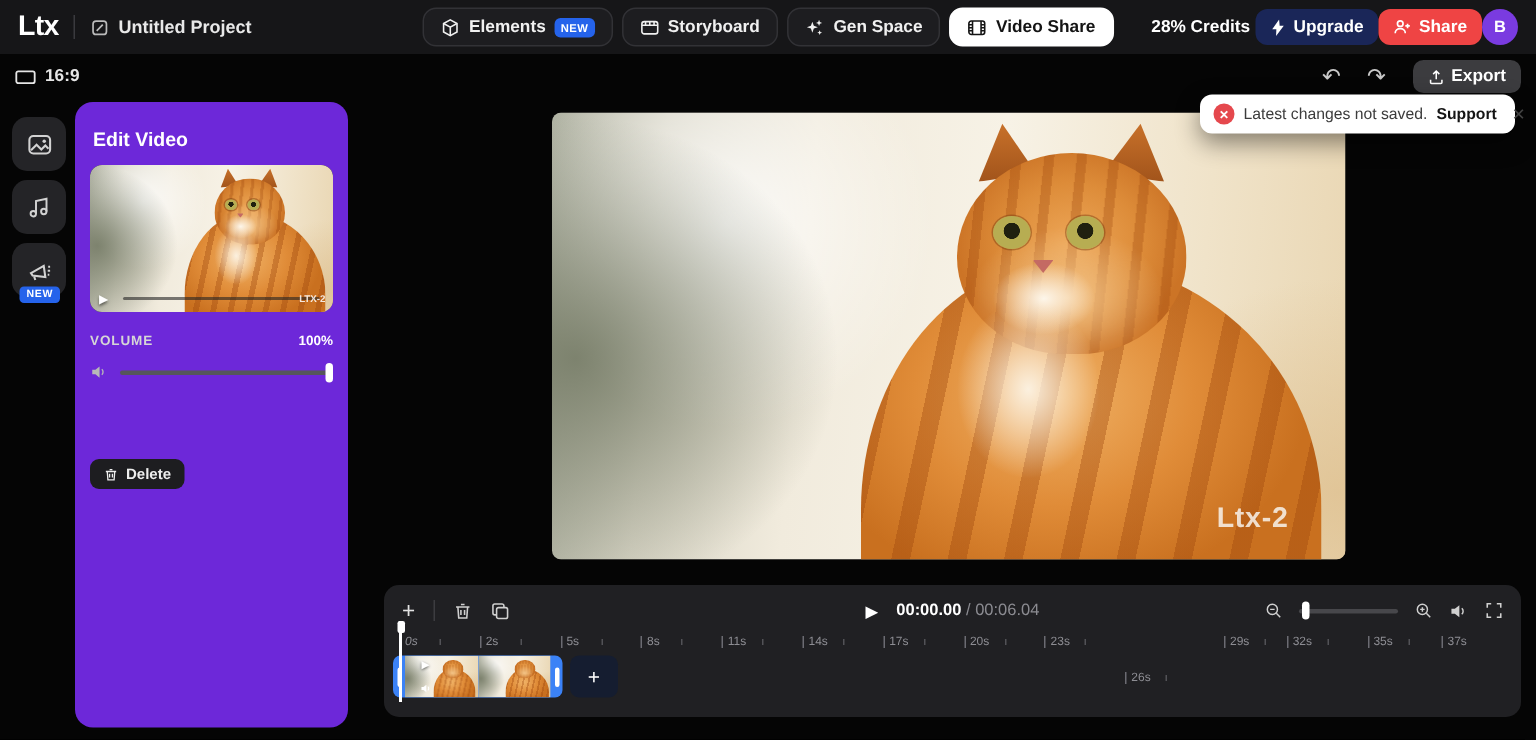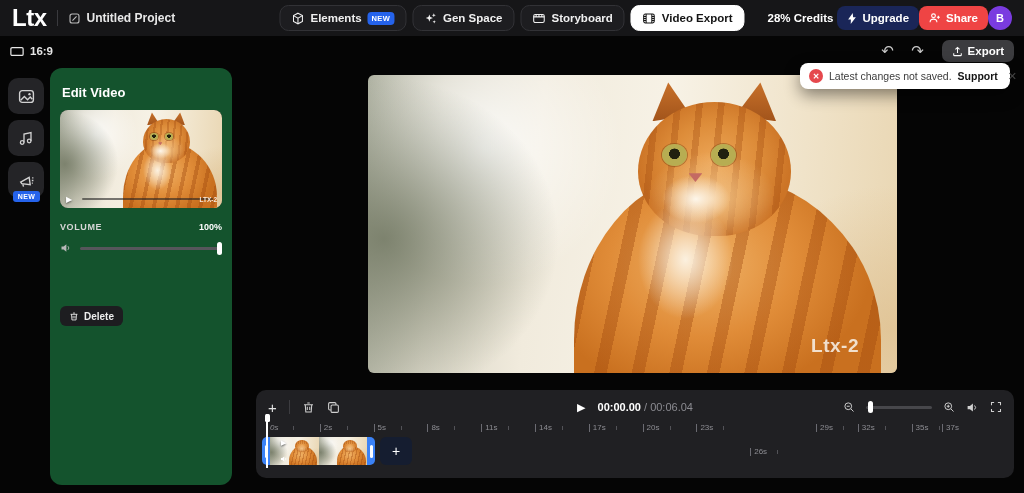--- a/index.html
+++ b/index.html
@@ -2,21 +2,21 @@
 <html><head>
 <meta charset="utf-8">
 <style>
   *{margin:0;padding:0;box-sizing:border-box}
   html,body{background:#000}
   body{font-family:"Liberation Sans",sans-serif;-webkit-font-smoothing:antialiased}
   .stage{position:relative;width:1024px;height:493px;background:#050505;overflow:hidden;color:#fff}
 
   
   .topbar{position:absolute;left:0;top:0;width:1024px;height:36px;background:#161618;display:flex;align-items:center;padding:0 12px}
-  .logo{font-size:24px;font-weight:800;letter-spacing:-.5px;color:#fff;cursor:pointer}
+  .logo{font-size:19px;font-weight:800;letter-spacing:-.5px;color:#fff;cursor:pointer}
   .tb-divider{width:1px;height:16px;background:#3a3a3e;margin:0 10px}
   .proj{display:flex;align-items:center;gap:6px;color:#e8e8e8;font-size:12px;font-weight:600;cursor:pointer}
   .icn{display:inline-flex;align-items:center;justify-content:center;color:inherit}
   .icn svg{display:block}
   .tabs{position:absolute;left:50%;top:5px;transform:translateX(-50%);display:flex;gap:6px}
   .tab{height:26px;display:flex;align-items:center;gap:6px;padding:0 11px;border-radius:9px;background:#1d1d20;border:1px solid #323236;color:#f0f0f0;font-size:11.5px;font-weight:600;cursor:pointer;white-space:nowrap}
   .tab.active{background:#fff;border-color:#fff;color:#141414}
   .badge-new{background:#2563eb;color:#fff;font-size:7.5px;font-weight:700;padding:2px 4px;border-radius:4px;letter-spacing:.3px}
   .tb-right{margin-left:auto;display:flex;align-items:center;gap:0}
   .credits{font-size:11.5px;font-weight:600;color:#fff;margin-right:4px}
@@ -36,21 +36,21 @@
   .err-dot{width:14px;height:14px;border-radius:50%;background:#e5484d;color:#fff;display:flex;align-items:center;justify-content:center;font-size:8px;font-weight:700;flex:none}
   .notif-msg{font-size:10.5px;color:#3c3c3c;white-space:nowrap}
   .notif-support{margin-left:auto;font-size:10.5px;font-weight:700;color:#141414;cursor:pointer}
   .notif-close{font-size:11px;color:#444;cursor:pointer;margin-left:4px}
 
   
   .rail-btn{position:absolute;left:8px;width:36px;height:36px;border-radius:10px;background:#242427;display:flex;align-items:center;justify-content:center;color:#d2d2d2;cursor:pointer}
   .rail-badge{position:absolute;left:13px;width:27px;height:11px;border-radius:3px;background:#2563eb;color:#fff;font-size:7px;font-weight:700;letter-spacing:.4px;display:flex;align-items:center;justify-content:center;z-index:5}
 
   
-  .panel{position:absolute;left:50px;top:68px;width:182px;height:417px;background:#14532d;border-radius:12px;z-index:4}
+  .panel{position:absolute;left:50px;top:68px;width:182px;height:417px;background:#6d28d9;border-radius:12px;z-index:4}
   .panel-title{position:absolute;left:12px;top:17px;font-size:13px;font-weight:700;color:#fff}
   .thumb{position:absolute;left:10px;top:42px;width:162px;height:98px;border-radius:8px;overflow:hidden;cursor:pointer;background:#111}
   .thumb-play{position:absolute;left:6px;bottom:4px;font-size:8px;color:#fff;z-index:6;text-shadow:0 1px 2px rgba(0,0,0,.5)}
   .thumb-progress{position:absolute;left:22px;right:9px;bottom:8px;height:2px;border-radius:1px;background:rgba(35,35,35,.6);z-index:6}
   .thumb-wm{position:absolute;right:5px;bottom:5px;font-size:6.5px;font-weight:700;color:rgba(255,255,255,.85);z-index:6}
   .vol-row{position:absolute;left:10px;right:10px;top:154px;display:flex;justify-content:space-between;align-items:center}
   .vol-label{font-size:9px;font-weight:700;letter-spacing:.6px;color:#d6d6d6}
   .vol-value{font-size:9px;font-weight:700;color:#fff}
   .vol-slider-row{position:absolute;left:10px;right:10px;top:172px;height:16px;display:flex;align-items:center;gap:8px}
   .vol-track{position:relative;flex:1;height:3px;border-radius:2px;background:#56565b;cursor:pointer}
@@ -146,45 +146,45 @@
           <svg width="13" height="13" viewBox="0 0 16 16" fill="none" stroke="currentColor" stroke-width="1.3">
               <path d="M8 1.5l5.5 3v7L8 14.5l-5.5-3v-7z"></path>
               <path d="M2.5 4.5L8 7.5l5.5-3M8 7.5V14.5"></path>
             </svg>
         </span>
         <span>Elements</span>
         <span class="badge-new">NEW</span>
       </div>
       <div class="tab">
         <span class="icn">
+          <svg width="13" height="13" viewBox="0 0 16 16" fill="none" stroke="currentColor" stroke-width="1.3">
+              <rect x="1.5" y="3" width="13" height="10" rx="2"></rect>
+              <path d="M1.5 6h13M4.5 3v3M8 3v3M11.5 3v3"></path>
+            </svg>
+        </span>
+        <span>Storyboard</span>
+      </div>
+      <div class="tab">
+        <span class="icn">
           <svg width="13" height="13" viewBox="0 0 16 16" fill="currentColor">
               <path d="M6 3l1.2 3.3L10.5 7.5 7.2 8.7 6 12 4.8 8.7 1.5 7.5l3.3-1.2z"></path>
               <path d="M11.5 1.5l.7 1.8 1.8.7-1.8.7-.7 1.8-.7-1.8-1.8-.7 1.8-.7z"></path>
               <path d="M12 10l.6 1.5L14 12l-1.4.5L12 14l-.6-1.5L10 12l1.4-.5z"></path>
             </svg>
         </span>
         <span>Gen Space</span>
       </div>
-      <div class="tab">
-        <span class="icn">
-          <svg width="13" height="13" viewBox="0 0 16 16" fill="none" stroke="currentColor" stroke-width="1.3">
-              <rect x="1.5" y="3" width="13" height="10" rx="2"></rect>
-              <path d="M1.5 6h13M4.5 3v3M8 3v3M11.5 3v3"></path>
-            </svg>
-        </span>
-        <span>Storyboard</span>
-      </div>
       <div class="tab active">
         <span class="icn">
           <svg width="13" height="13" viewBox="0 0 16 16" fill="none" stroke="currentColor" stroke-width="1.3">
               <rect x="1.5" y="2.5" width="13" height="11" rx="2"></rect>
               <path d="M4.5 2.5v11M11.5 2.5v11M1.5 5.5h3M1.5 8h3M1.5 10.5h3M11.5 5.5h3M11.5 8h3M11.5 10.5h3"></path>
             </svg>
         </span>
-        <span>Video Export</span>
+        <span>Video Share</span>
       </div>
     </div>
 
     <div class="tb-right">
       <span class="credits">28% Credits</span>
       <div class="btn-upgrade">
         <span class="icn">
           <svg width="10" height="11" viewBox="0 0 10 12" fill="#fff">
               <path d="M5.8 0L0.8 7h3L3.6 12l5.6-7.5h-3z"></path>
             </svg>
@@ -441,21 +441,21 @@
         <div class="ruler-cell" style="left: 591.8px; width: 53.8px;">
           <span class="major"></span>
           <span class="lab">32s</span>
           <span class="minor"></span>
         </div>
         <div class="ruler-cell" style="left: 645.6px; width: 53.8px;">
           <span class="major"></span>
           <span class="lab">35s</span>
           <span class="minor"></span>
         </div>
-        <div class="ruler-cell" style="left: 676px; width: 53.8px;">
+        <div class="ruler-cell" style="left: 695px; width: 53.8px;">
           <span class="major"></span>
           <span class="lab">37s</span>
         </div>
       </div>
 
     <div class="playhead"></div>
 
     <div class="clip">
       <div class="clip-handle">
           <div class="bar"></div>

